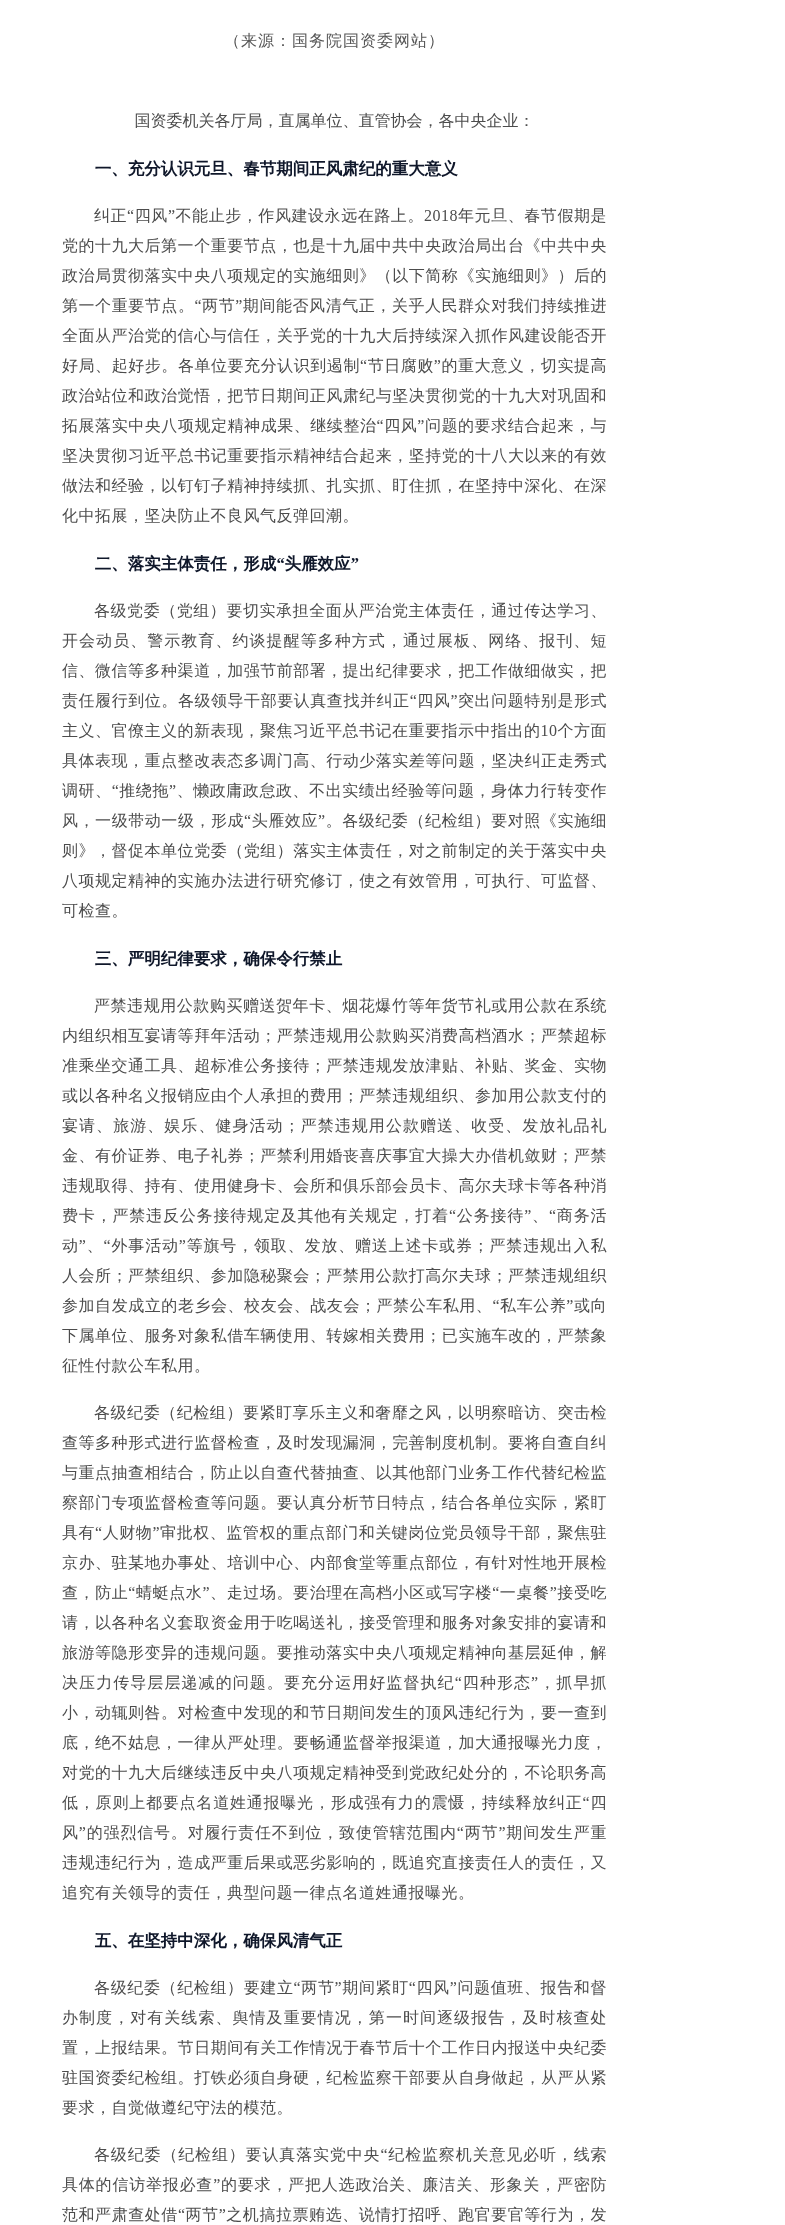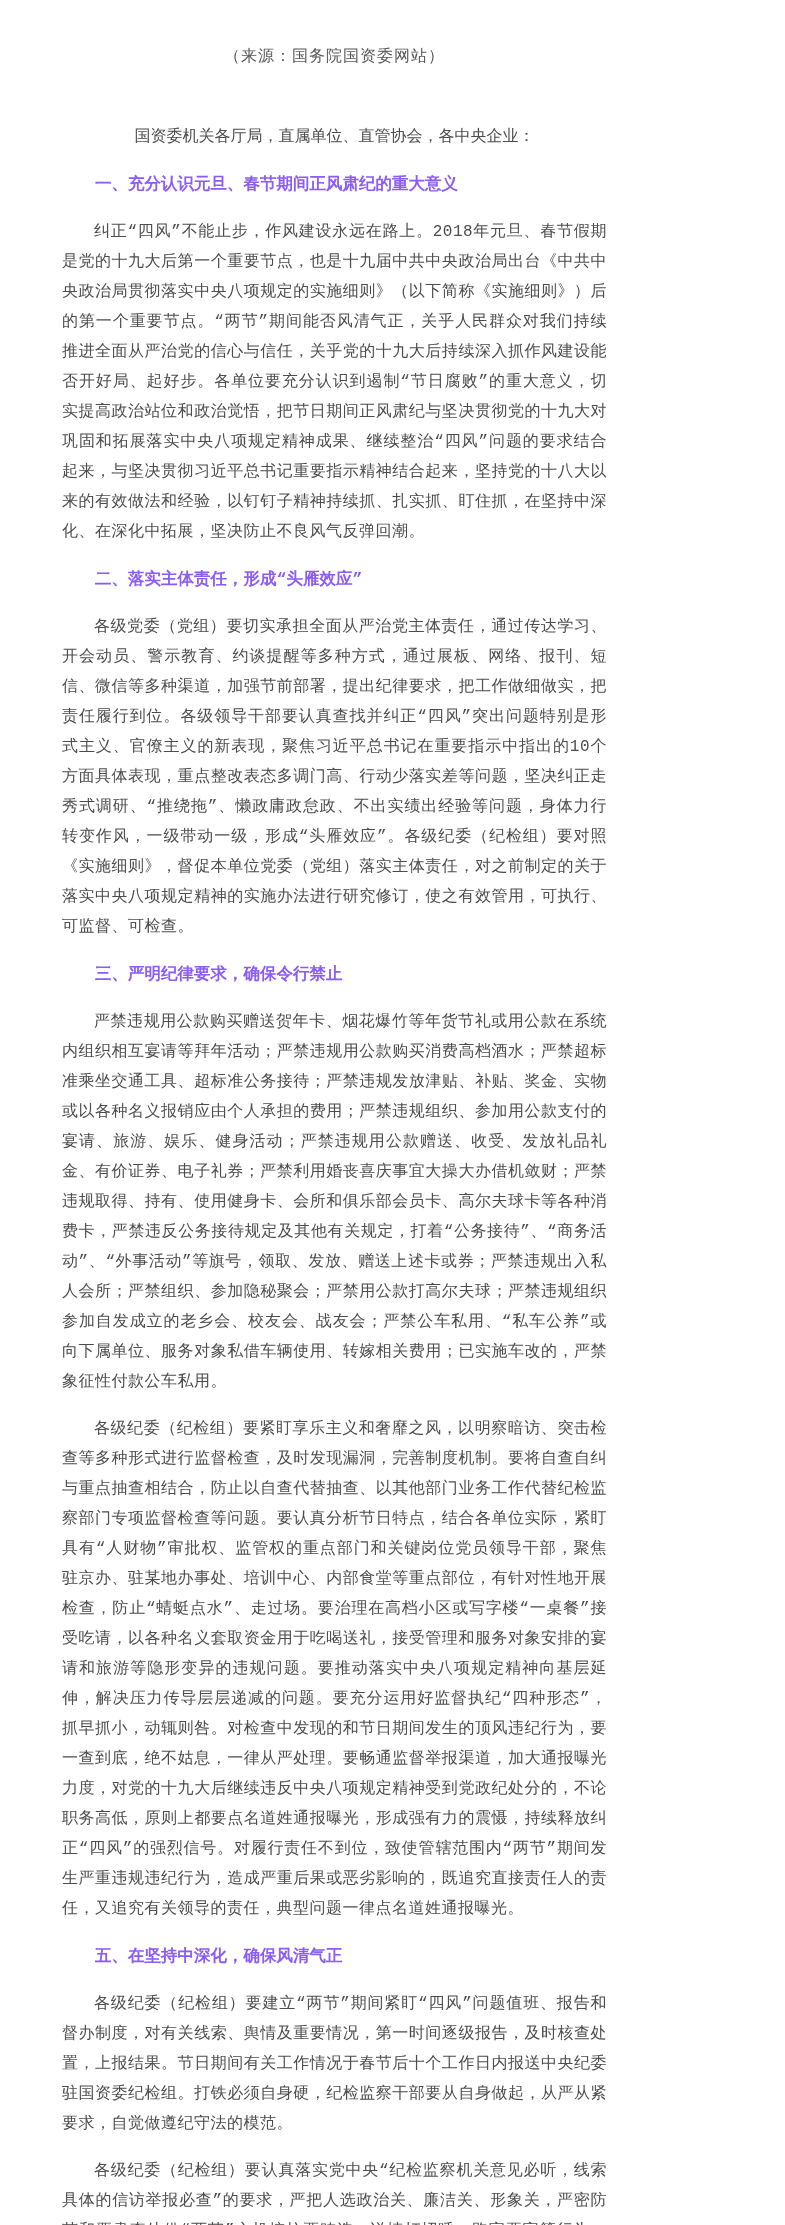--- a/index.html
+++ b/index.html
@@ -7,22 +7,22 @@
     padding: 0;
     background: #ffffff;
   }
   .page {
     position: relative;
     width: 669px;
     height: 2225px;
     box-sizing: border-box;
     background: #ffffff;
     overflow: hidden;
-    padding: 42px 62px 0 62px;
-    font-family: Liberation Mono, monospace;
+    padding: 26px 62px 0 62px;
+    font-family: Liberation Serif, serif;
     color: #4c4c4c;
     font-size: 16px;
   }
   .source-line {
     text-align: center;
     color: #575757;
     margin: 0 0 50px 0;
     line-height: 30px;
     letter-spacing: 1px;
   }
@@ -34,21 +34,21 @@
   .para {
     text-indent: 2em;
     line-height: 30px;
     margin: 0 0 17px 0;
     text-align: justify;
     letter-spacing: 0.5px;
   }
   .heading {
     font-size: 16.5px;
     font-weight: bold;
-    color: #8b5cf6;
+    color: #0f172a;
     text-indent: 2em;
     line-height: 30px;
     margin: 18px 0 17px 0;
   }
 </style>
 </head>
 <body>
 
 <div class="page">
   <p class="source-line">（来源：国务院国资委网站）</p>

